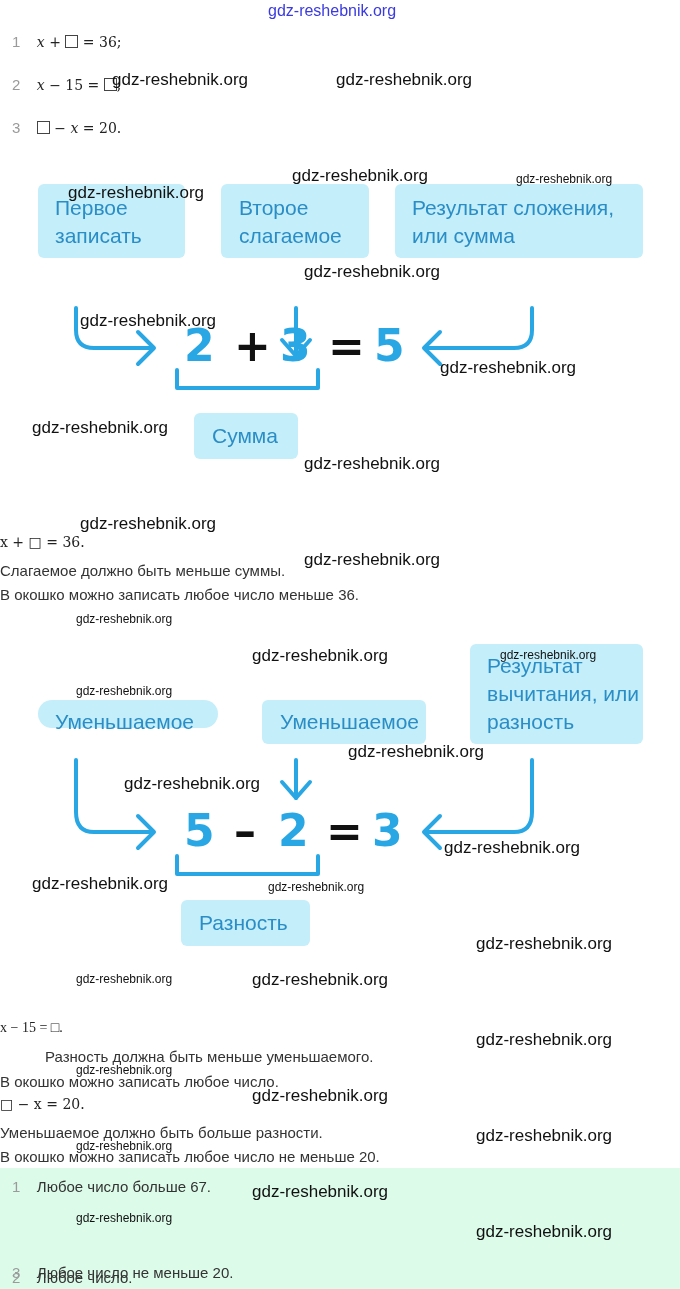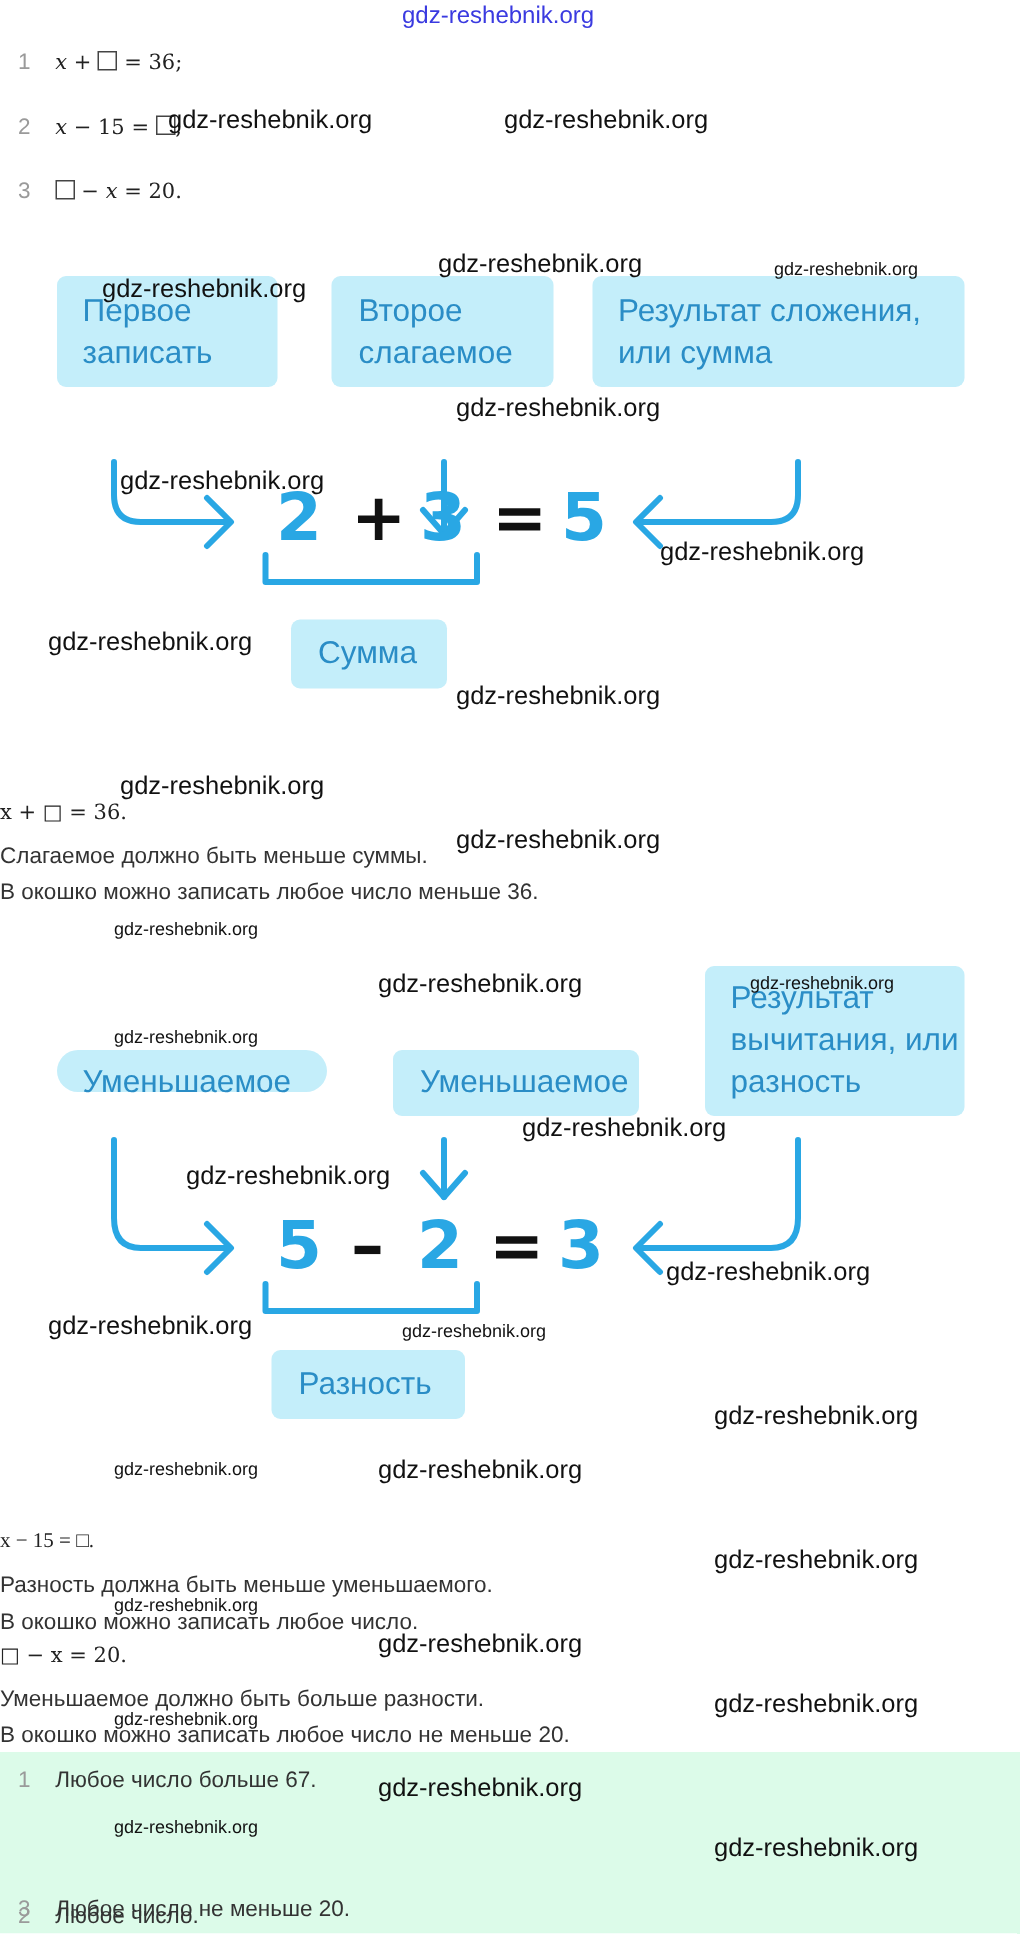--- a/index.html
+++ b/index.html
@@ -111,21 +111,21 @@
 <div class="wm" style="left:348px;top:742px;">gdz-reshebnik.org</div>
 <div class="wm" style="left:124px;top:774px;">gdz-reshebnik.org</div>
 <div class="wm" style="left:444px;top:838px;">gdz-reshebnik.org</div>
 <div class="wm" style="left:32px;top:874px;">gdz-reshebnik.org</div>
 <div class="wm s" style="left:268px;top:880px;">gdz-reshebnik.org</div>
 <div class="wm" style="left:476px;top:934px;">gdz-reshebnik.org</div>
 <div class="wm s" style="left:76px;top:972px;">gdz-reshebnik.org</div>
 <div class="wm" style="left:252px;top:970px;">gdz-reshebnik.org</div>
 
 <div class="abs math" style="left:0;top:1020px;font-family:Liberation Serif, serif;">x − 15 = □.</div>
-<div class="abs txt" style="left:0;top:1048px;">Разность должна быть меньше уменьшаемого.</div>
+<div class="abs txt" style="left:0;top:1048px;padding-left:45px;">Разность должна быть меньше уменьшаемого.</div>
 <div class="abs txt" style="left:0;top:1073px;">В окошко можно записать любое число.</div>
 <div class="abs math" style="left:0;top:1096px;">□ − x = 20.</div>
 <div class="abs txt" style="left:0;top:1124px;">Уменьшаемое должно быть больше разности.</div>
 <div class="abs txt" style="left:0;top:1148px;">В окошко можно записать любое число не меньше 20.</div>
 <div class="wm" style="left:476px;top:1030px;">gdz-reshebnik.org</div>
 <div class="wm s" style="left:76px;top:1063px;">gdz-reshebnik.org</div>
 <div class="wm" style="left:252px;top:1086px;">gdz-reshebnik.org</div>
 <div class="wm" style="left:476px;top:1126px;">gdz-reshebnik.org</div>
 <div class="wm s" style="left:76px;top:1139px;">gdz-reshebnik.org</div>
 

